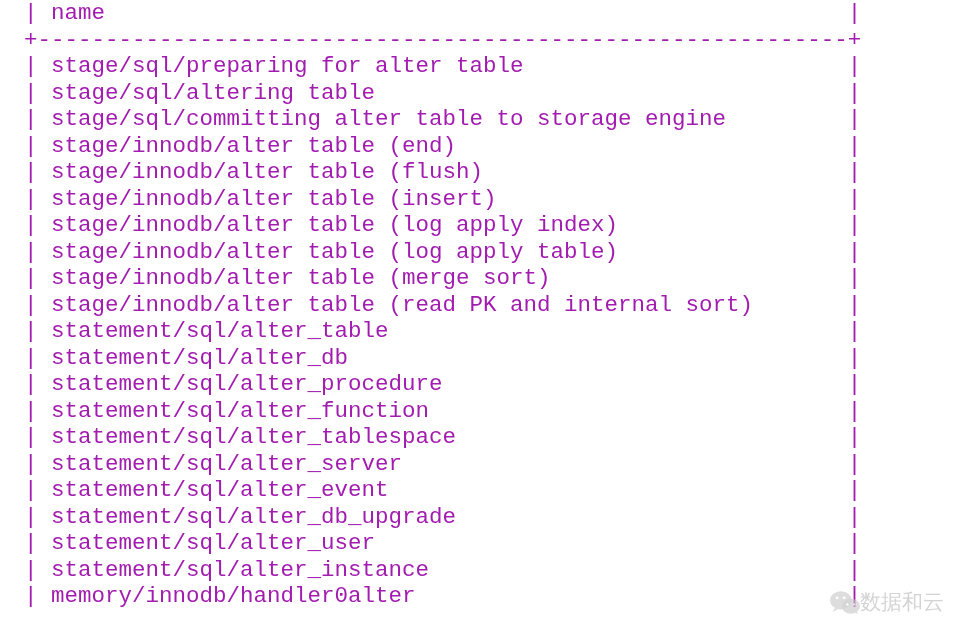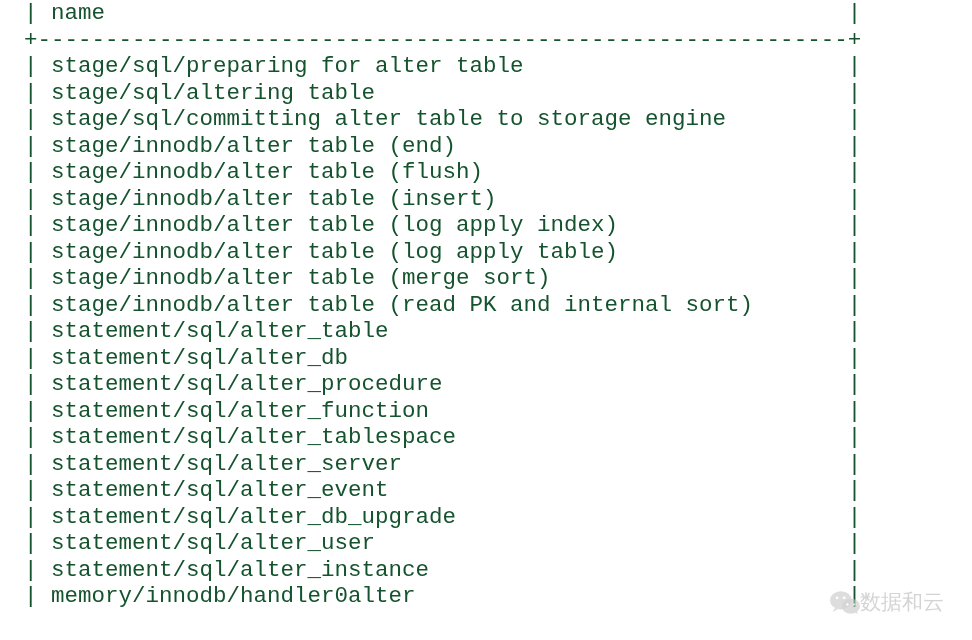--- a/index.html
+++ b/index.html
@@ -19,21 +19,21 @@
   }
   .code-block {
     position: absolute;
     left: 0;
     top: 0;
     padding-top: 0;
     padding-left: 24px;
     padding-right: 24px;
     font-size: 22.5px;
     line-height: 26.5px;
-    color: #14532d;
+    color: #a21caf;
     white-space: pre;
     font-family: Liberation Mono, monospace;
   }
   .watermark {
     position: absolute;
     right: 28px;
     bottom: 24px;
     display: flex;
     align-items: center;
     gap: 0;

